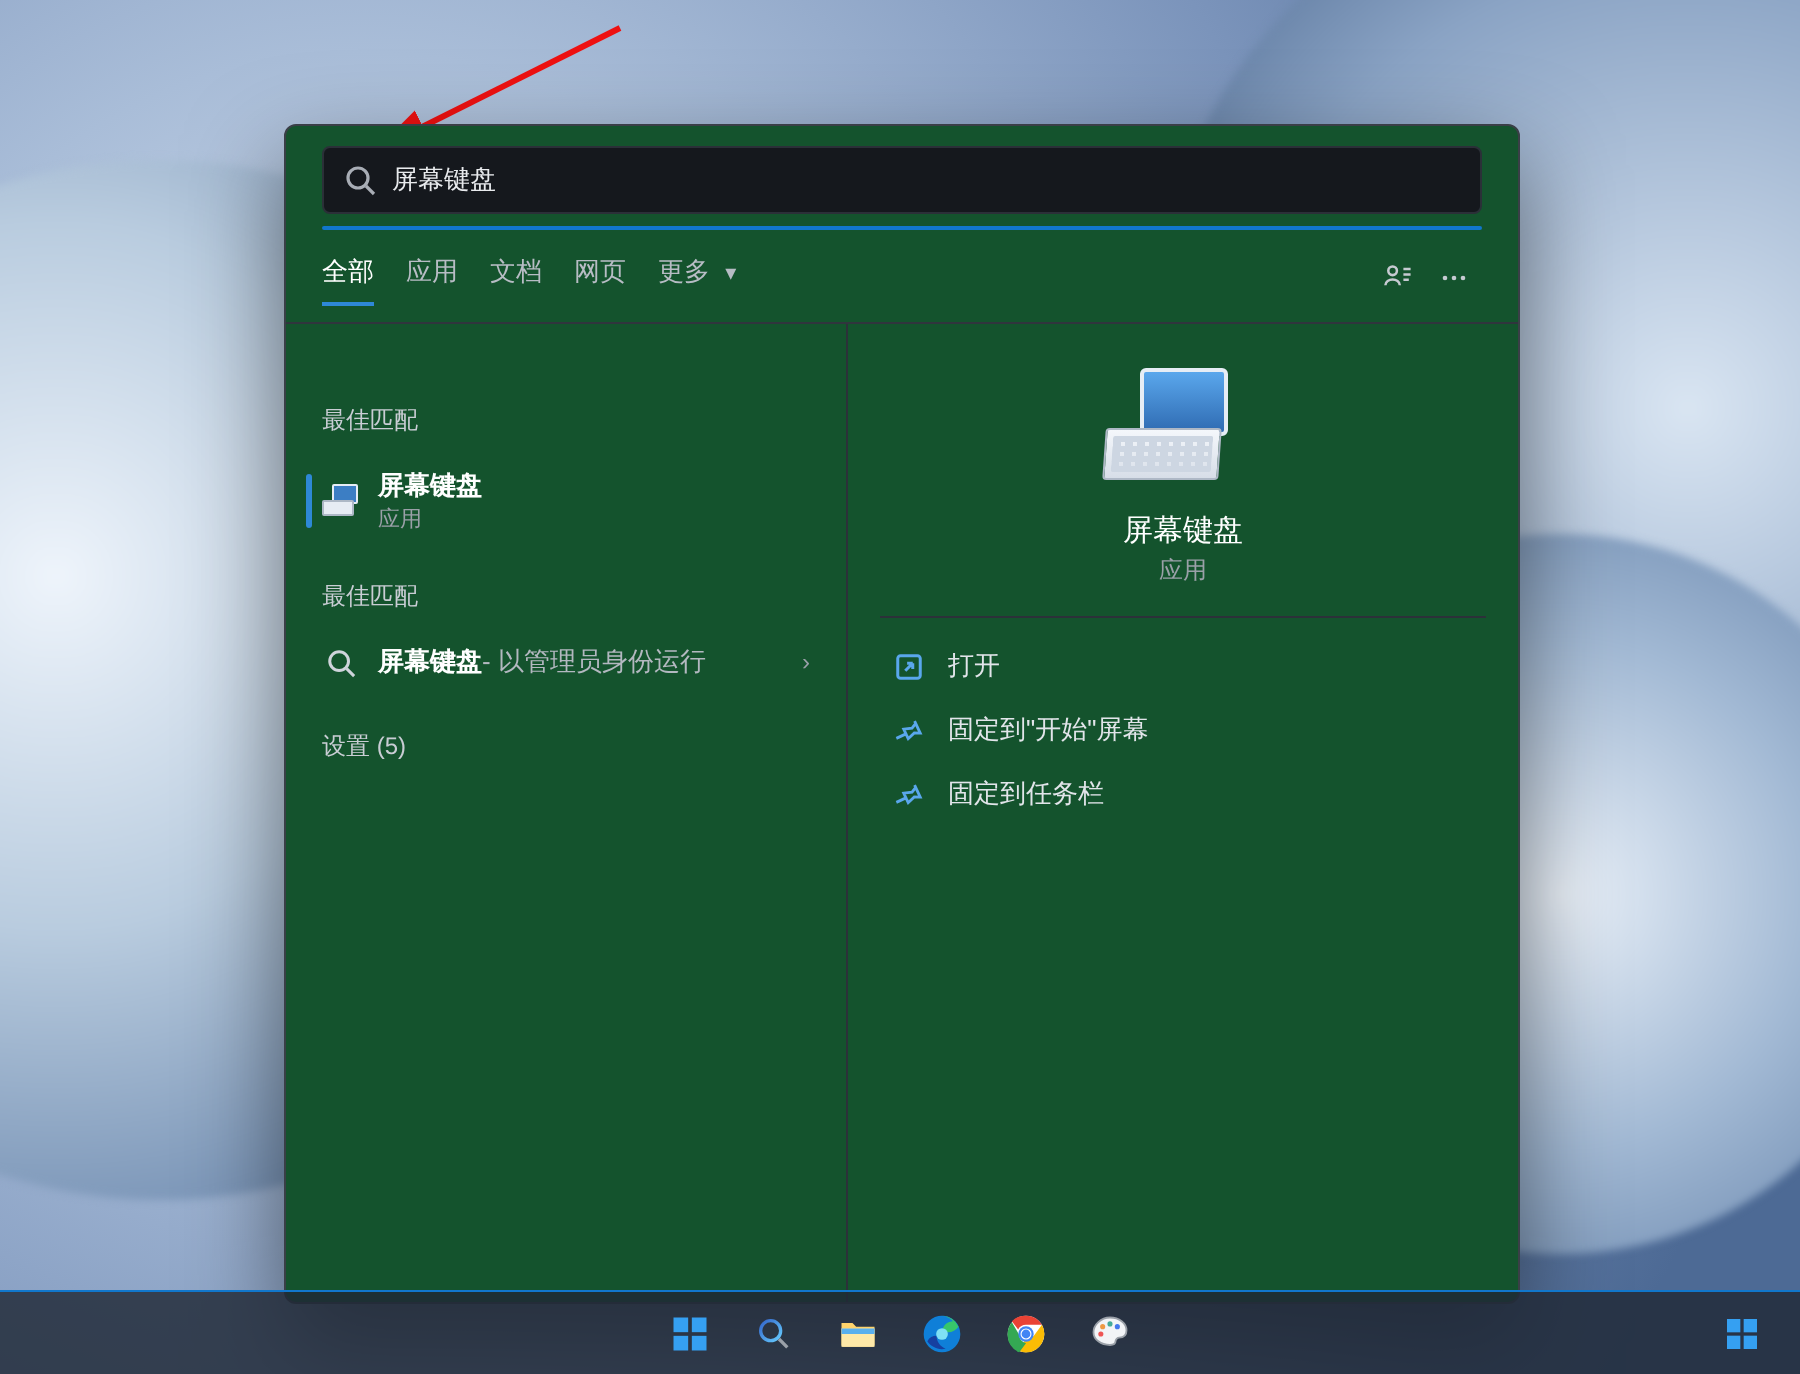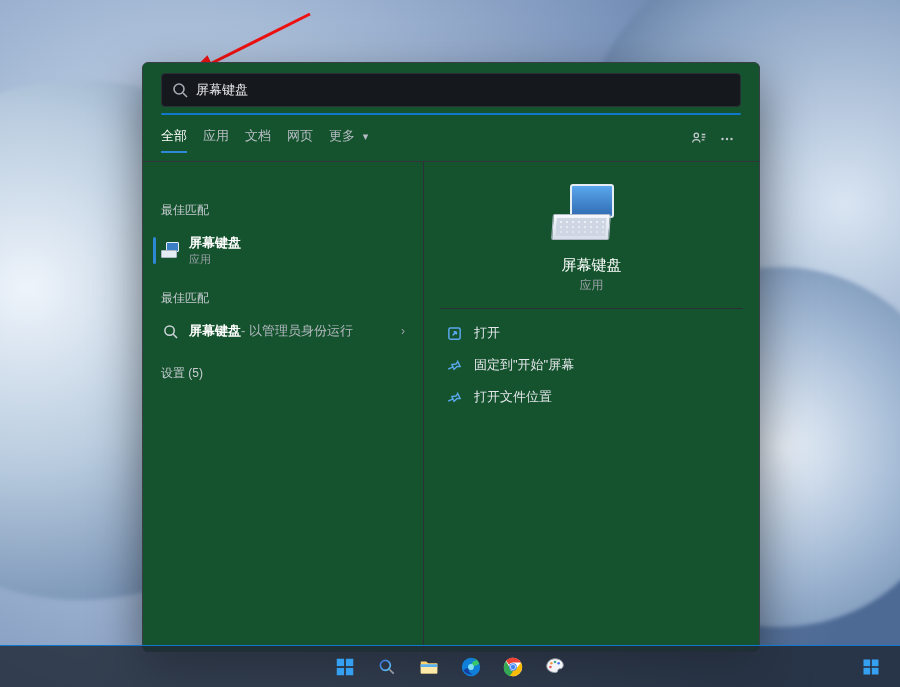--- a/index.html
+++ b/index.html
@@ -239,21 +239,21 @@
           </svg>
         </span>
         <span>固定到"开始"屏幕</span>
       </div>
       <div class="action">
         <span class="aicon">
           <svg viewBox="0 0 16 16" width="15" height="15" fill="none" stroke="currentColor" stroke-width="1.5">
             <path d="M9 2l5 5-3 1-2 4-2-2-4 4 4-4-2-2 4-2 1-3z" transform="rotate(20 8 8)"></path>
           </svg>
         </span>
-        <span>打开文件位置</span>
+        <span>固定到任务栏</span>
       </div>
     </div>
   </div>
 </div>
 
 <div class="taskbar">
   <div class="tbtn" title="开始">
     <svg viewBox="0 0 24 24" width="22" height="22">
       <rect x="3" y="3" width="8" height="8" fill="#35a0f2"></rect>
         <rect x="13" y="3" width="8" height="8" fill="#35a0f2"></rect>

